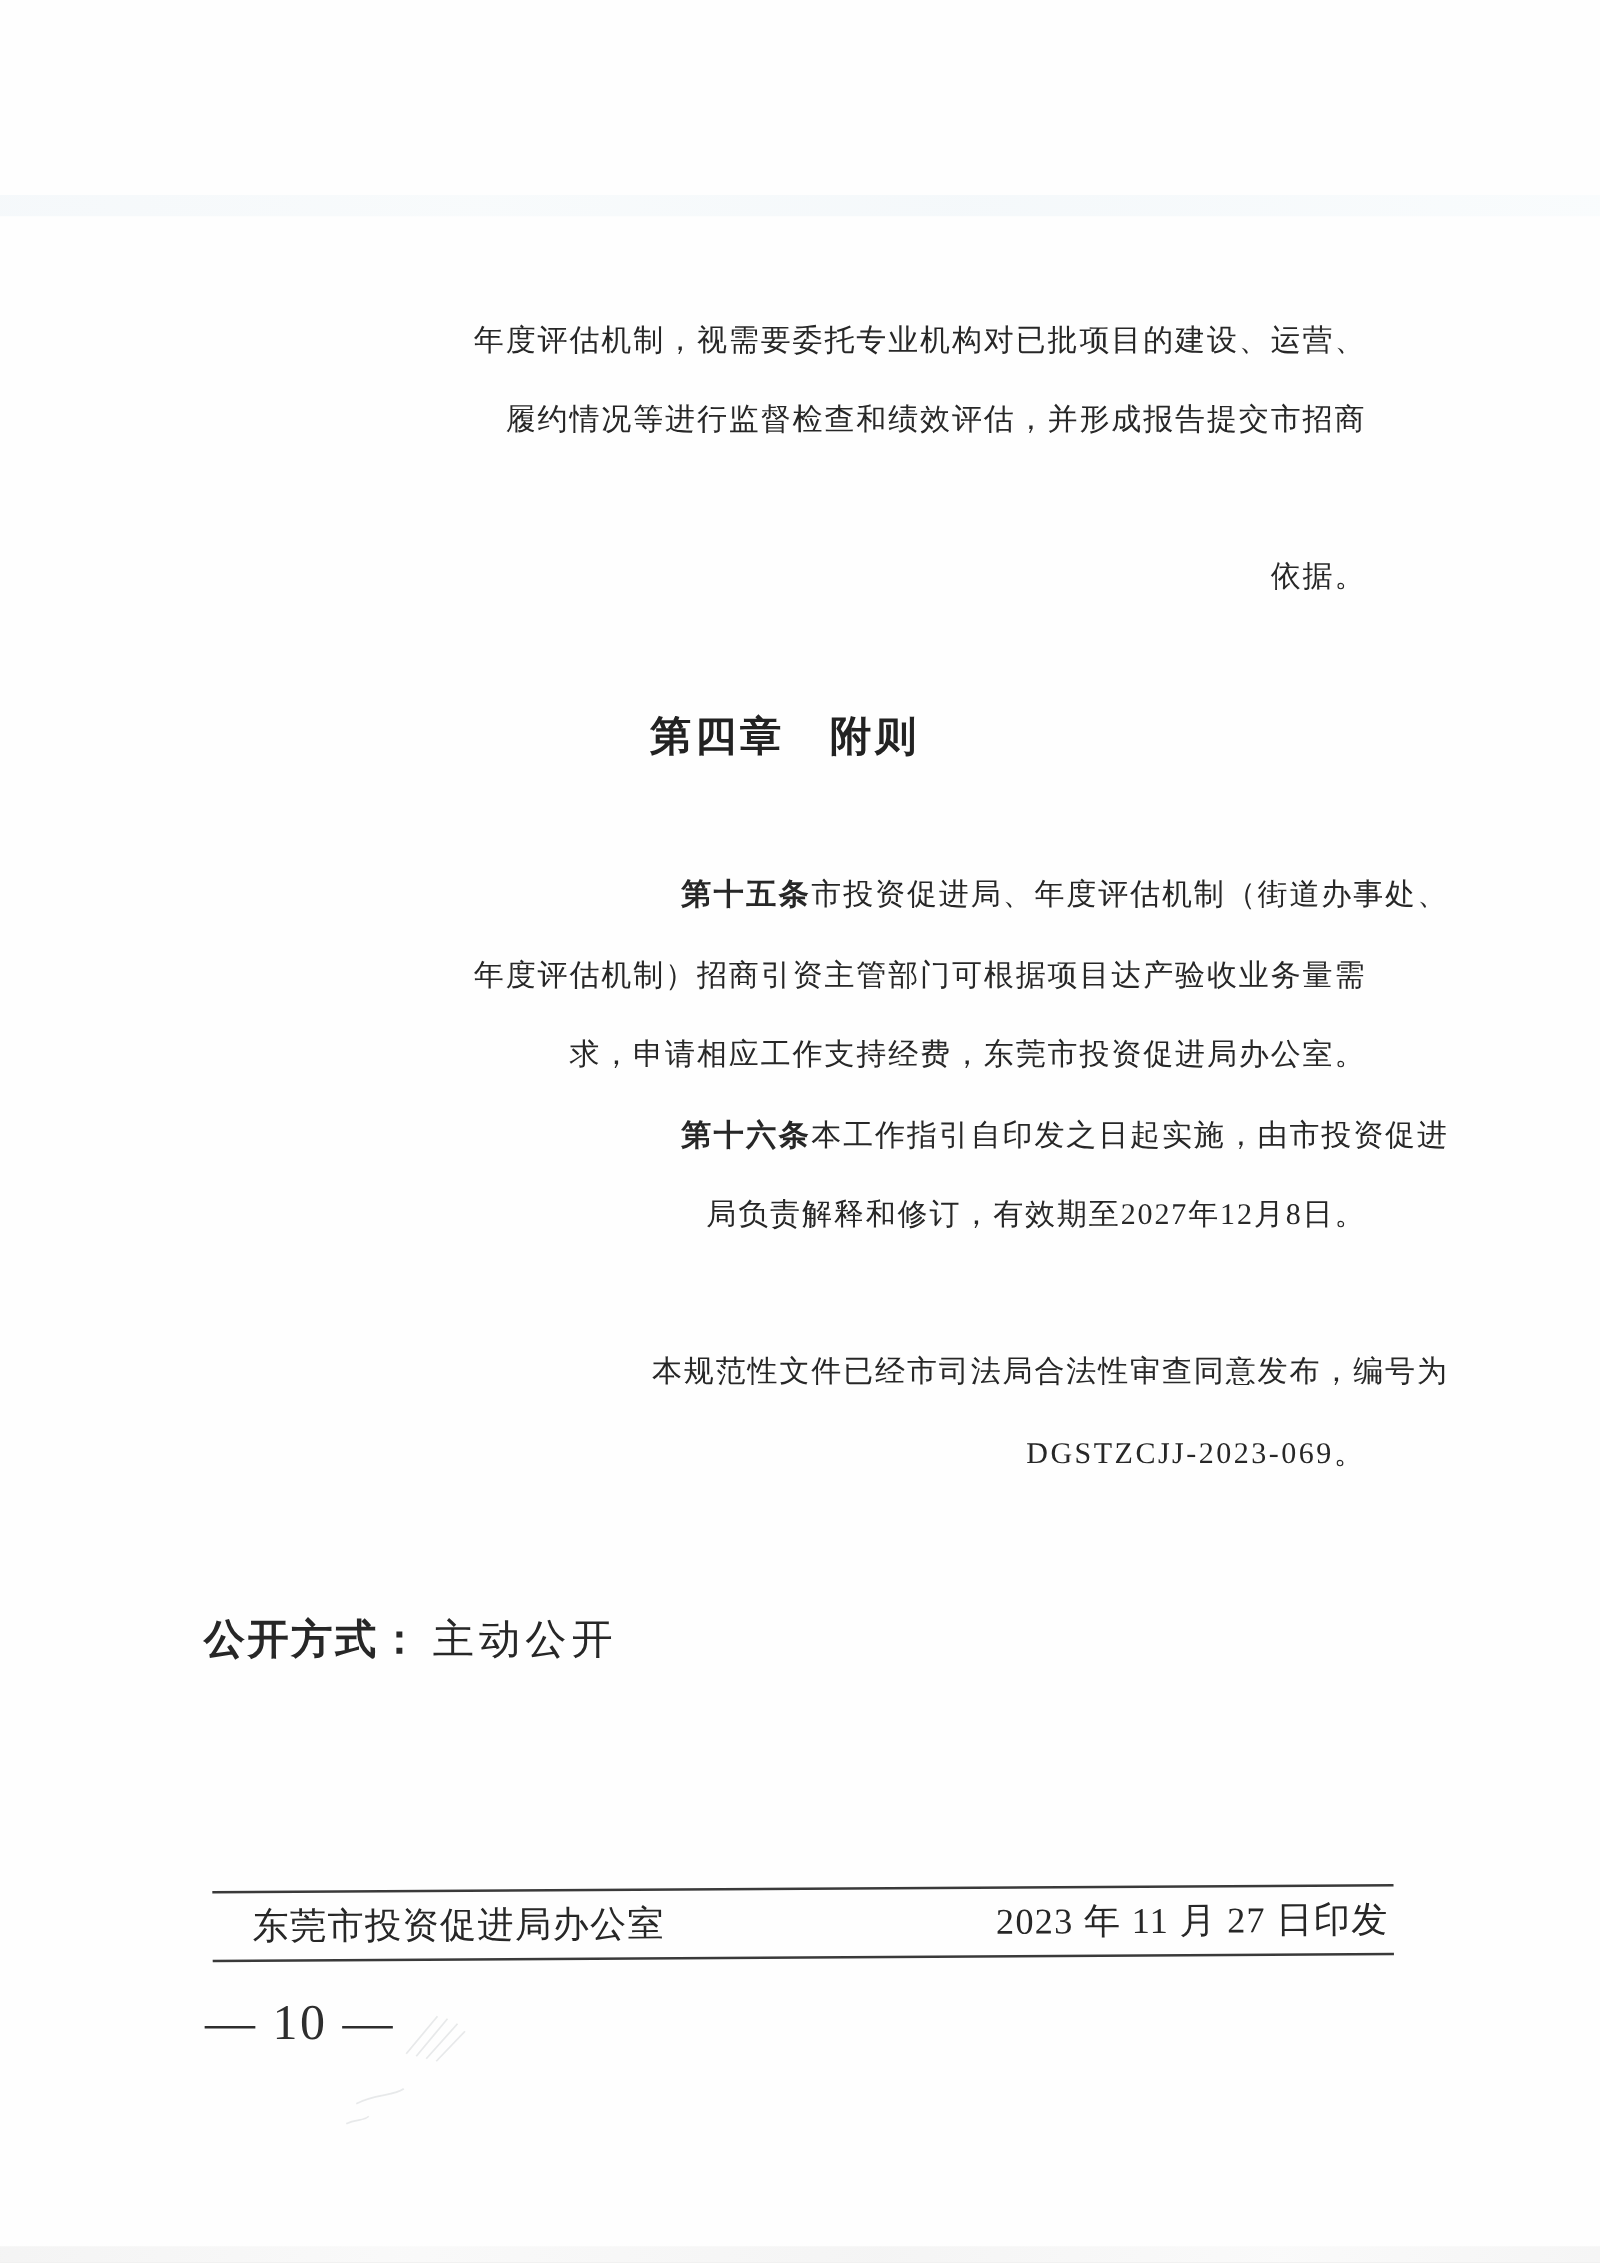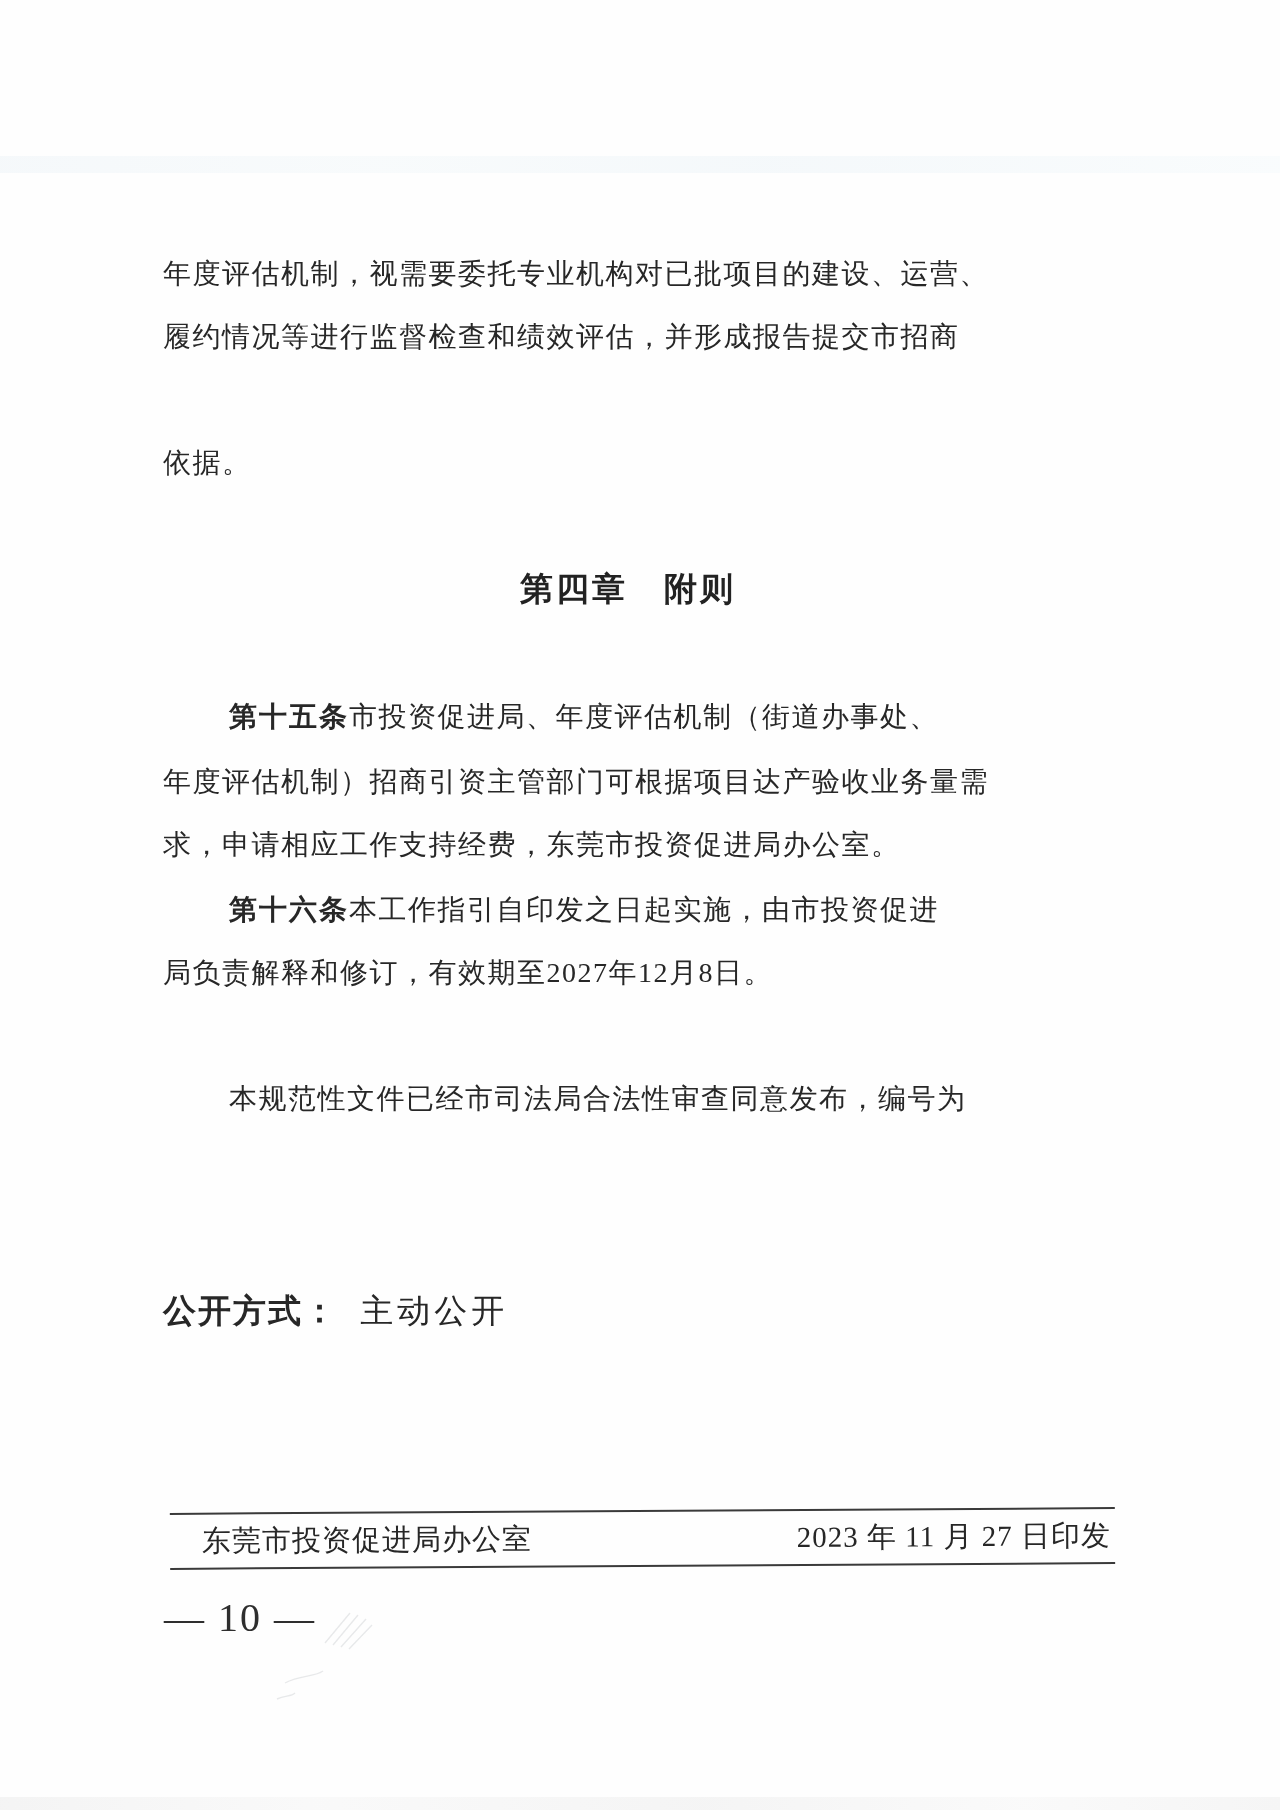--- a/index.html
+++ b/index.html
@@ -35,23 +35,24 @@
     height: 13px;
     background: linear-gradient(90deg, #ededed 0%, #f6f6f6 25%, #eeeeee 55%, #f7f7f7 80%, #efefef 100%);
     opacity: 0.6;
   }
   .textline {
     position: absolute;
     left: 163px;
     width: 930px;
     height: 63px;
     line-height: 63px;
-    font-size: 28px;
+    font-size: 24px;
     letter-spacing: 1.5px;
     white-space: nowrap;
+    text-align: right;
   }
   .indent { padding-left: 66px; }
   .lead-label {
     font-family: Liberation Serif, serif;
     font-weight: bold;
     letter-spacing: 2px;
   }
   .chapter-heading {
     position: absolute;
     left: 163px;
@@ -76,21 +77,20 @@
     white-space: nowrap;
   }
   .disclosure-label {
     font-family: "Liberation Sans", "DejaVu Sans", sans-serif;
     font-weight: bold;
     letter-spacing: 2px;
   }
   .disclosure-value {
     font-family: "Liberation Serif", "DejaVu Serif", serif;
     letter-spacing: 4px;
-    margin-left: 14px;
     text-align: center;
   }
   .record-box {
     position: absolute;
     left: 170px;
     top: 1510px;
     width: 945px;
     height: 57px;
     border-top: 2px solid #3a3a3a;
     border-bottom: 2px solid #3a3a3a;
@@ -150,20 +150,21 @@
   </div>
   <div class="textline" style="top:750px">年度评估机制）招商引资主管部门可根据项目达产验收业务量需</div>
   <div class="textline" style="top:813px">求，申请相应工作支持经费，东莞市投资促进局办公室。</div>
 
   <div class="textline indent" style="top:878px">
     <span class="lead-label">第十六条</span><span>本工作指引自印发之日起实施，由市投资促进</span>
   </div>
   <div class="textline" style="top:941px">局负责解释和修订，有效期至2027年12月8日。</div>
 
   <div class="textline indent" style="top:1067px">本规范性文件已经市司法局合法性审查同意发布，编号为</div>
+  <div class="textline" style="top:1132px; letter-spacing:2px;">DGSTZCJJ-2023-069。</div>
 
   <div class="disclosure-line">
     <span class="disclosure-label">公开方式：</span>
     <span class="disclosure-value">主动公开</span>
   </div>
 
   <div class="record-box">
     <span class="record-office">东莞市投资促进局办公室</span>
     <span class="record-date">2023 年 11 月 27 日印发</span>
   </div>

